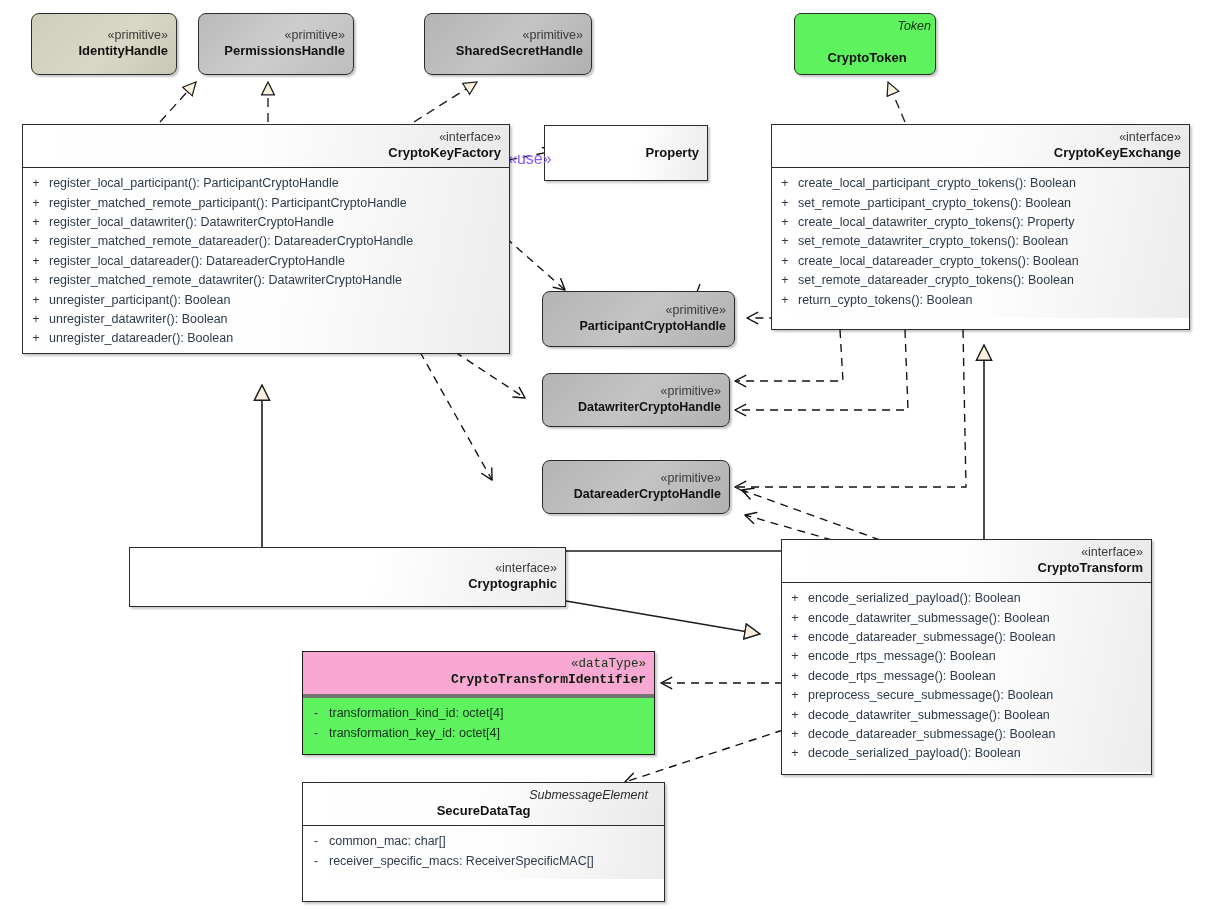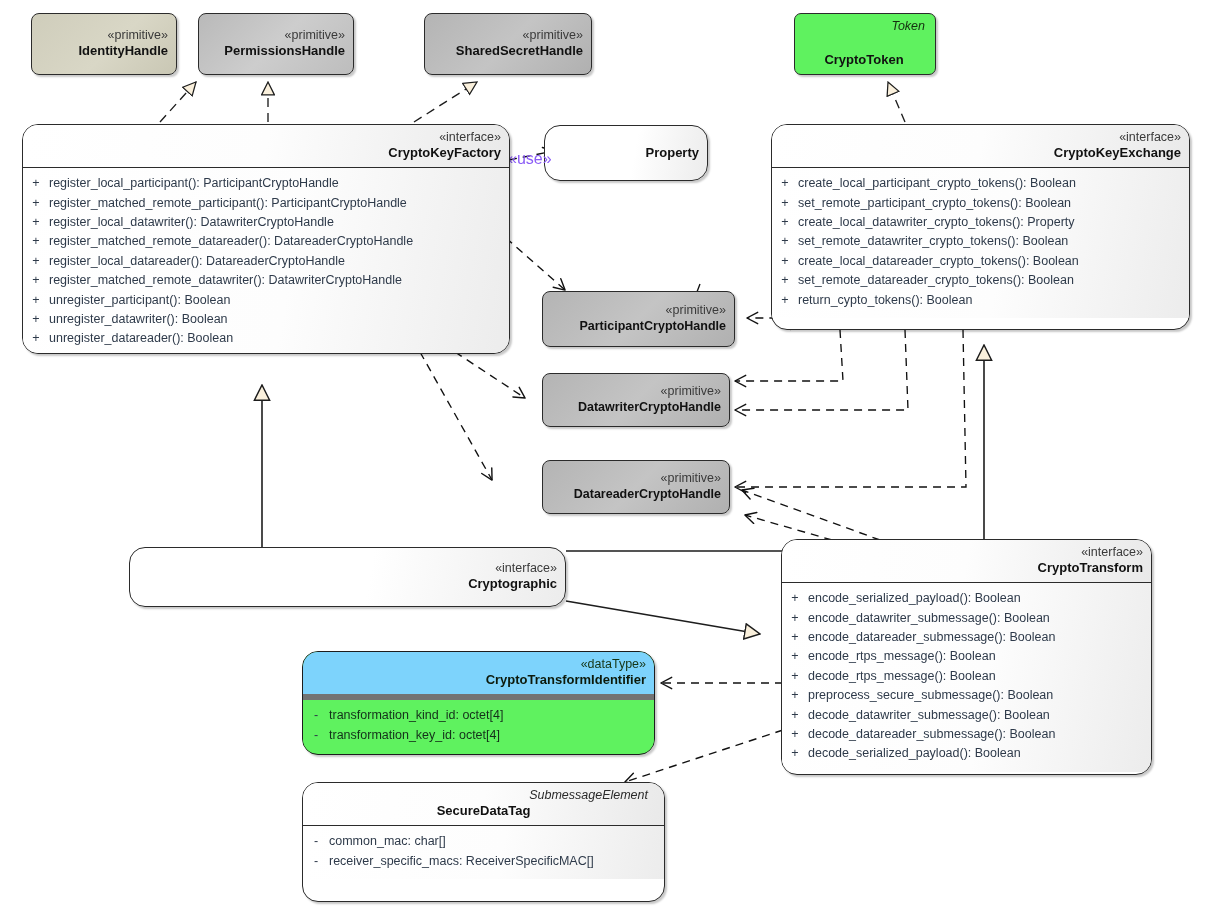--- a/index.html
+++ b/index.html
@@ -1,20 +1,20 @@
 <!DOCTYPE html>
 <html><head>
 <meta charset="utf-8">
 <style>
   html,body{margin:0;padding:0;background:#ffffff;}
   body{font-family:"Liberation Sans","DejaVu Sans",sans-serif;}
   #canvas{position:relative;width:1210px;height:909px;overflow:hidden;background:#fff;}
   #edges{position:absolute;left:0;top:0;width:1210px;height:909px;pointer-events:none;}
 
-  .node{position:absolute;box-sizing:border-box;border:1px solid #2b2b2b;border-radius:16px;
+  .node{position:absolute;box-sizing:border-box;border:1px solid #2b2b2b;border-radius:0;
         box-shadow:2px 2px 2px rgba(0,0,0,.22);overflow:hidden;}
   .node .hdr{box-sizing:border-box;padding:5px 8px 6px;text-align:right;line-height:1.22;}
   .node .stereo{font-size:12.5px;color:#3a3a3a;}
   .node .nm{font-size:13px;font-weight:bold;color:#111;}
   .node .nm.small{font-size:12.5px;}
 
   
   .prim{border-radius:8px;}
   .prim .hdr{display:flex;flex-direction:column;justify-content:center;height:100%;}
   .p-olive{background:linear-gradient(135deg,#cfcdbb 0%,#d9d7c6 55%,#c9c7b4 100%);}
@@ -31,26 +31,26 @@
             border-bottom:1px solid #2b2b2b;}
   .cls .body{background:linear-gradient(100deg,#ffffff 0%,#fdfdfd 55%,#ececec 100%);
              padding:6px 0 8px;}
   .row{display:flex;align-items:baseline;font-size:12.5px;color:#2e3a4a;line-height:19.4px;
        white-space:nowrap;}
   .row .vis{width:26px;text-align:center;flex:0 0 26px;color:#2e3a4a;}
   .row .sig{flex:1 1 auto;}
 
   
   .green{background:#5ff25f;}
-  .green .hdr{background:#7dd3fc;border-bottom:6px solid #737373;}
+  .green .hdr{background:#f9a8d4;border-bottom:4px solid #737373;font-family:Liberation Mono, monospace;}
   .green .body{background:#5ff25f;padding:6px 0 7px;}
   .green .row{color:#14301a;}
   .green-plain{background:#5ff25f;border-radius:7px;}
-  .green-plain .hdr{display:flex;flex-direction:column;justify-content:space-between;height:100%;
-                    text-align:right;padding-right:10px;}
+  .green-plain .hdr{display:flex;flex-direction:column;justify-content:flex-start;height:100%;
+                    text-align:right;padding-right:4px;gap:16px;}
   .token-it{font-size:12.5px;font-style:italic;color:#15300f;}
   .token-nm{font-size:13px;font-weight:bold;color:#0d1a0b;text-align:center;padding-right:0;}
 
   .sdt .hdr{text-align:center;}
   .sdt .it{font-size:12.5px;font-style:italic;color:#2b2b2b;text-align:right;padding-right:8px;
            display:block;}
   .sdt .nm{display:block;text-align:center;}
 
   .edgelabel{position:absolute;font-size:16px;color:#8b5cf6;white-space:nowrap;}
 </style>

